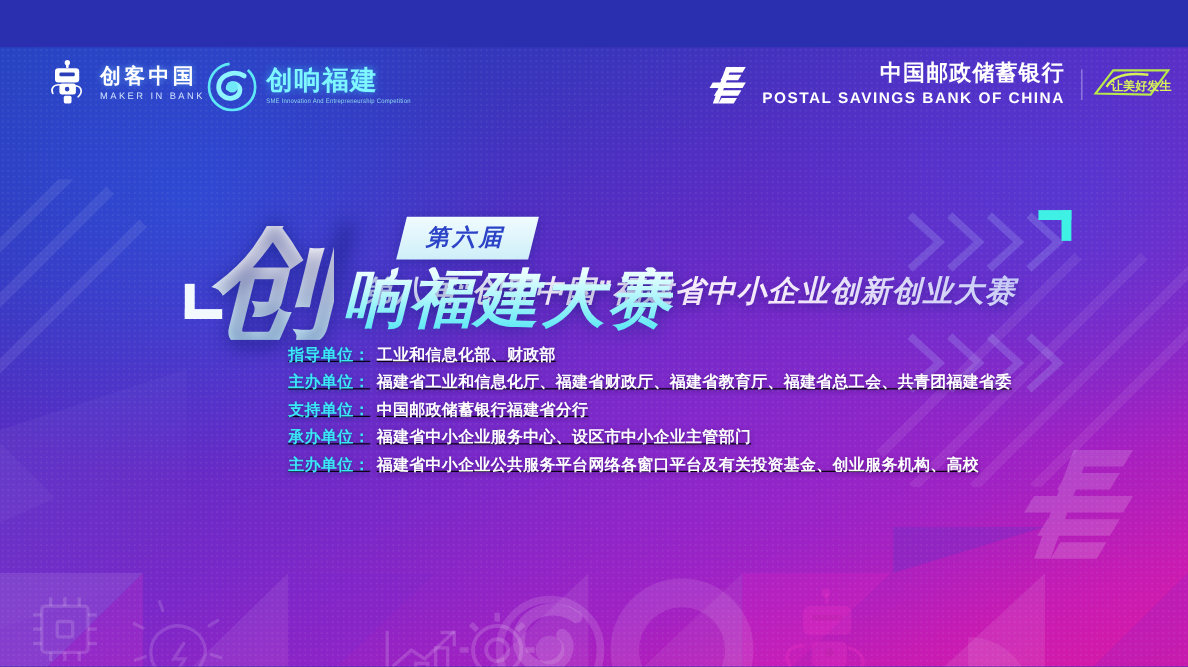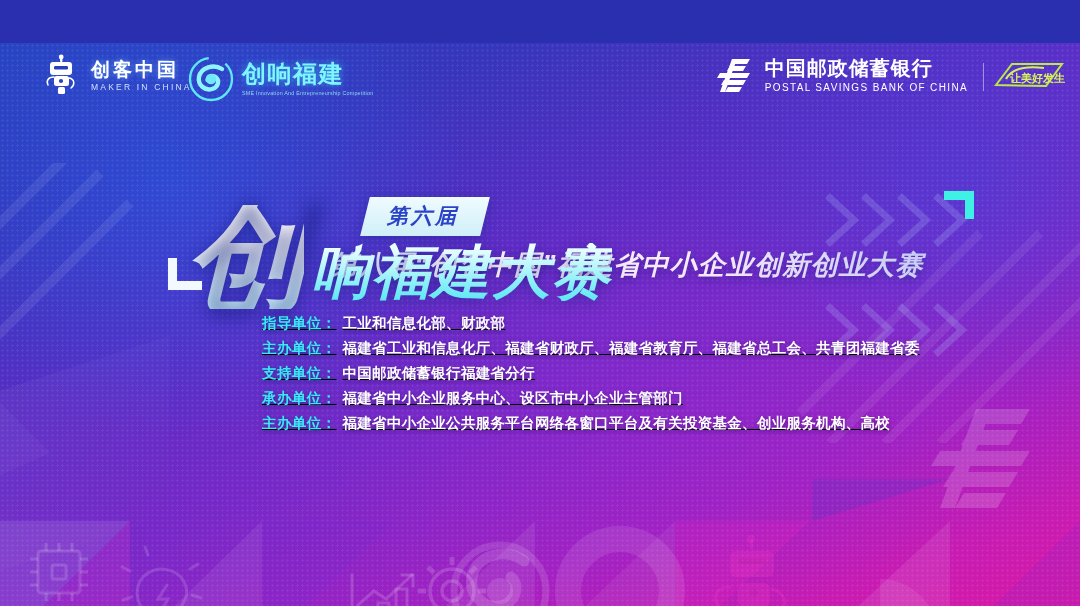--- a/index.html
+++ b/index.html
@@ -85,23 +85,23 @@
   .cxfj-swirl { width:46px; height:46px; }
   .cxfj-text { display:flex; flex-direction:column; line-height:1; }
   .cxfj-cn {
     font-size:24px; font-weight:bold; color:#7ef6ff; letter-spacing:1.5px;
     text-shadow:0 0 8px rgba(60,220,255,.55);
   }
   .cxfj-en { font-size:5.4px; color:#8fd8f0; letter-spacing:.2px; margin-top:5px; transform:scaleY(1.1); }
 
   .logo-psbc { position:absolute; right:112px; top:14px; display:flex; align-items:center; gap:9px; }
   .psbc-mark { width:40px; height:36px; }
-  .psbc-text { display:flex; flex-direction:column; line-height:1; }
+  .psbc-text { display:flex; flex-direction:column; line-height:1;text-align:right; }
   .psbc-cn { font-size:20px; font-weight:bold; color:#ffffff; letter-spacing:1px; }
-  .psbc-en { font-size:10px; color:#ffffff; letter-spacing:1.35px; margin-top:5px; font-weight:normal; }
+  .psbc-en { font-size:14px; color:#ffffff; letter-spacing:1.35px; margin-top:5px; font-weight:bold; }
   .psbc-div {
     position:absolute; right:96px; top:20px; width:1px; height:28px;
     background:rgba(255,255,255,.45);
   }
   .slogan { position:absolute; right:14px; top:16px; width:78px; height:34px; }
 
   
   .title-zone { position:absolute; left:0; top:70px; width:1080px; height:180px; z-index:9; }
 
   .badge {
@@ -251,21 +251,21 @@
           <rect x="14" y="12" width="14" height="3.4" rx="1.2"></rect>
           <circle cx="21" cy="27" r="2.1"></circle>
         </g>
         <g stroke="#ffffff" stroke-width="1.5" fill="none" stroke-linecap="round">
           <path d="M14 23 C8 23 6 27 8 31"></path>
           <path d="M29 24 C35 25 35 31 31 34"></path>
         </g>
       </svg>
       <div class="mic-text">
         <div class="mic-cn">创客中国</div>
-        <div class="mic-en">MAKER IN CHINA</div>
+        <div class="mic-en">MAKER IN BANK</div>
       </div>
     </div>
 
     <div class="logo-cxfj">
       <svg class="cxfj-swirl" viewBox="0 0 46 46">
         <circle cx="23" cy="23" r="21" fill="none" stroke="#5ee7f5" stroke-width="2.4" stroke-dasharray="96 18"></circle>
         <path d="M34 13 C26 8 13 11 11 21 C9.5 29 17 35 24 33 C30 31.4 32 25 28 21.5 C25 18.9 20 20 19.5 24" fill="none" stroke="#8ef4ff" stroke-width="4.4" stroke-linecap="round"></path>
         <circle cx="23" cy="23" r="5.2" fill="#6fe9f8"></circle>
       </svg>
       <div class="cxfj-text">

